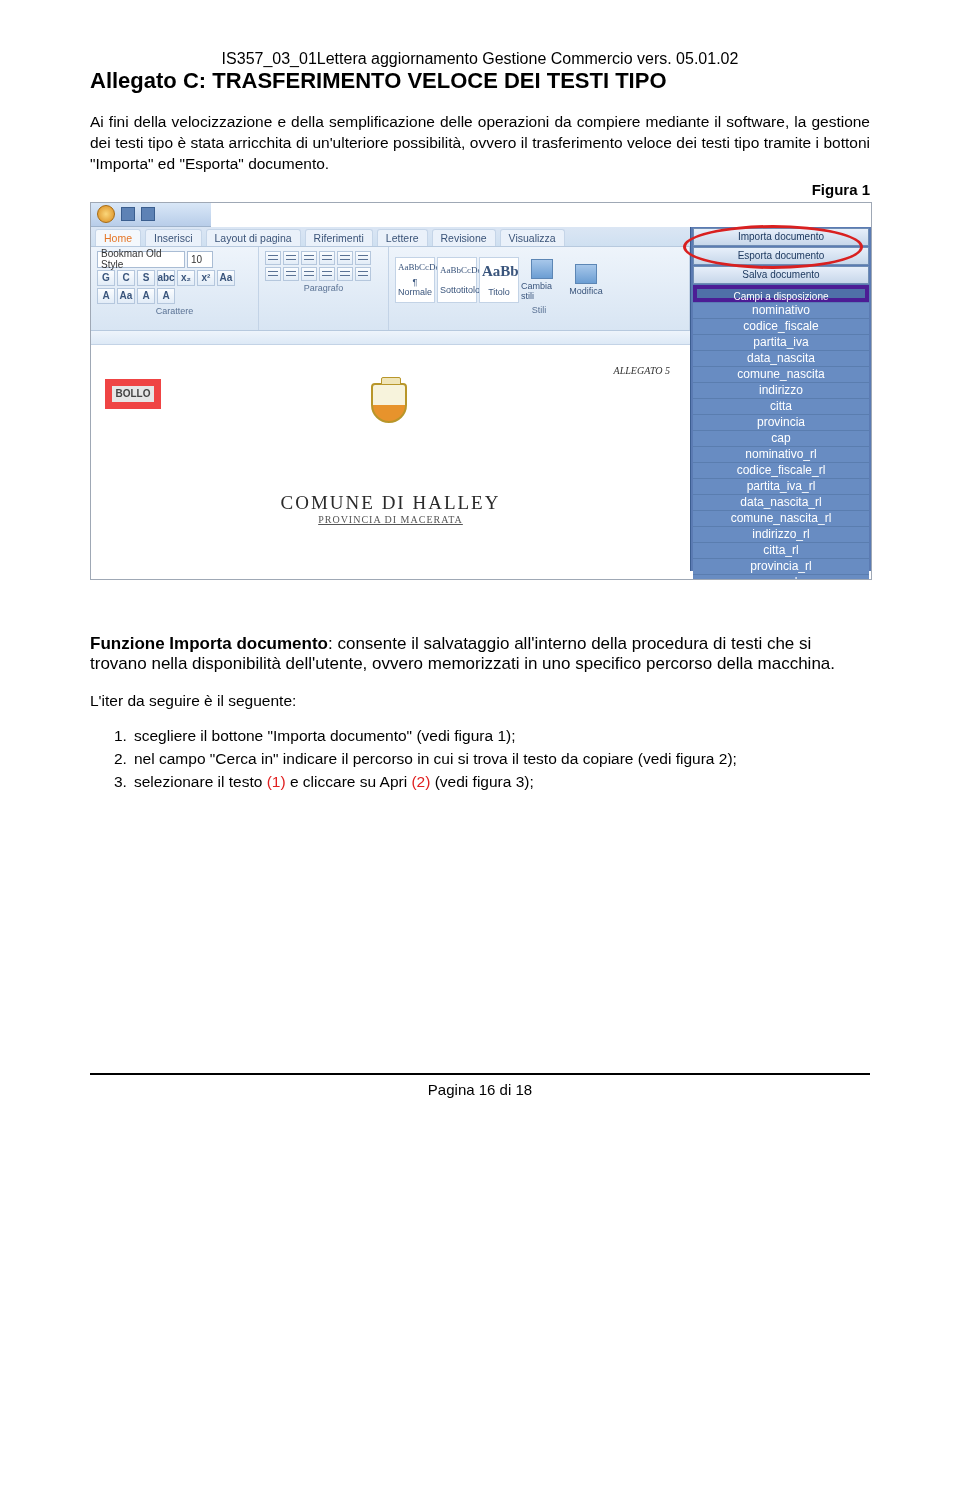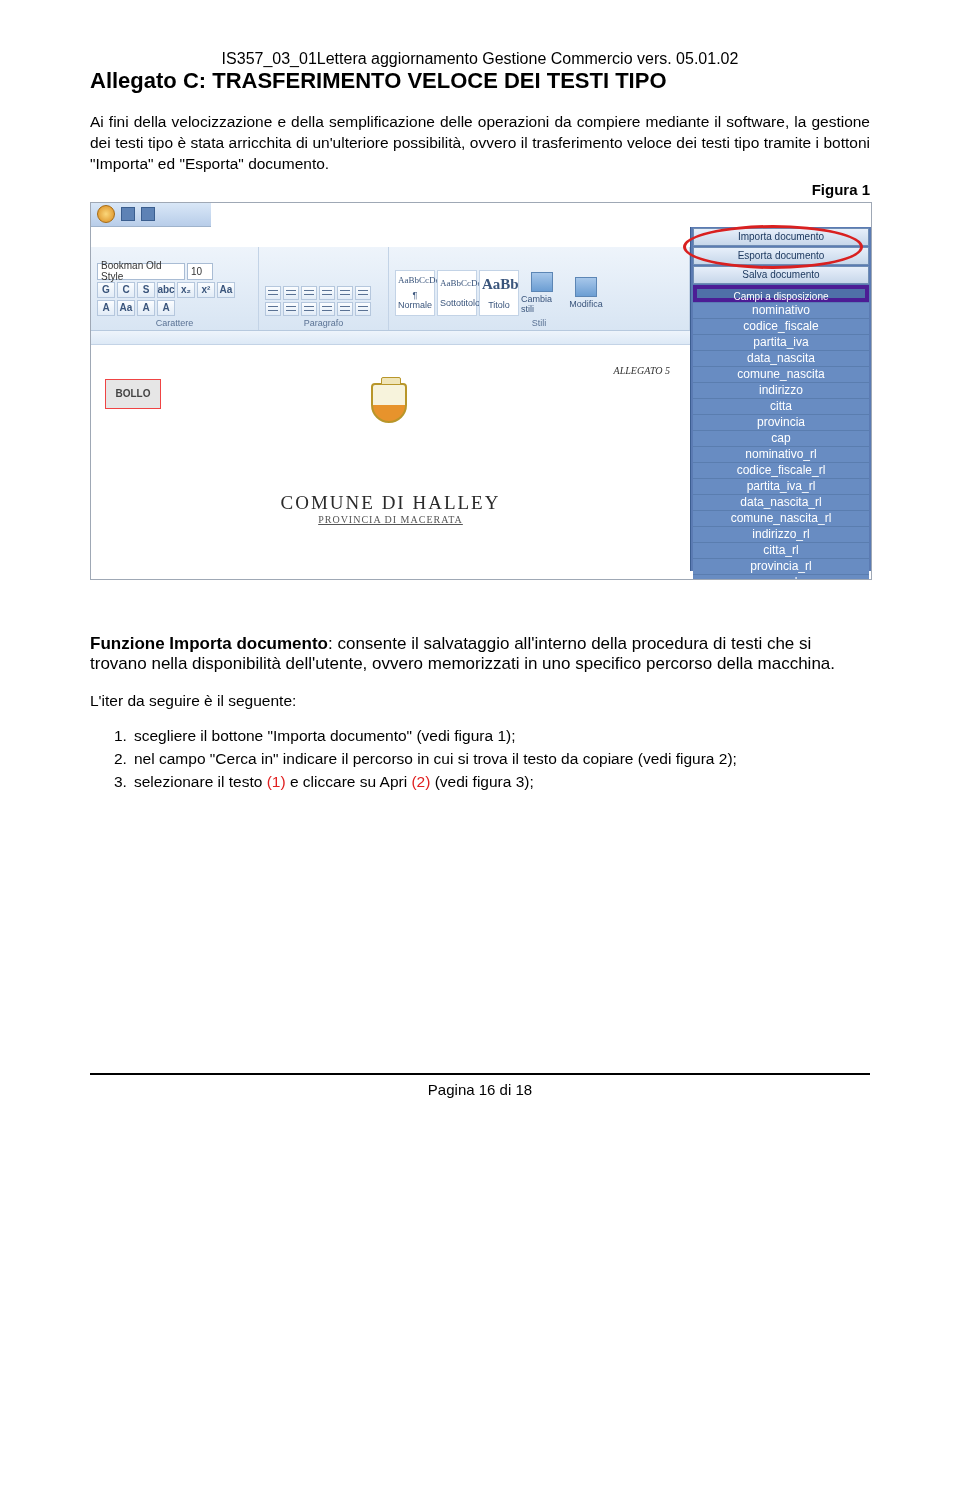--- a/index.html
+++ b/index.html
@@ -10,21 +10,21 @@
   .para { font-size: 15.5px; line-height: 1.35; text-align: justify; margin-bottom: 6px; }
   .fig-label { text-align: right; font-weight: bold; font-size: 15px; margin-bottom: 4px; }
   .figure { border: 1px solid #9fa8b5; width: 782px; height: 378px; position: relative; background: #fff; margin-bottom: 54px; overflow: hidden; }
   .qat { position: absolute; top: 0; left: 0; width: 120px; height: 24px; background: linear-gradient(#d9e7f7,#b8cde9); border-bottom: 1px solid #9fb3cc; display: flex; align-items: center; gap: 6px; padding-left: 6px; }
   .qat .office-btn { width: 18px; height: 18px; border-radius: 50%; background: radial-gradient(#fbd77a,#d98b20); border: 1px solid #a66a12; }
   .qat .q-icon { width: 14px; height: 14px; background: #5d82b5; border: 1px solid #3a5e8f; }
   .ribbon-tabs { position: absolute; top: 24px; left: 0; right: 0; height: 20px; background: linear-gradient(#dbe6f4,#cfe0f1); display: flex; align-items: flex-end; padding-left: 4px; font-size: 10.5px; color: #3a5378; gap: 4px; border-bottom: 1px solid #b7c9de; }
   .ribbon-tabs .tab { padding: 2px 8px; background: #eaf1fa; border: 1px solid #c5d5e8; border-bottom: none; border-radius: 3px 3px 0 0; cursor: pointer; }
   .ribbon-tabs .tab.active { background: #f4f8fc; color: #e57525; }
   .ribbon { position: absolute; top: 44px; left: 0; right: 181px; height: 84px; background: linear-gradient(#eef4fb,#d8e5f3); border-bottom: 1px solid #b7c9de; display: flex; }
-  .ribbon-group { border-right: 1px solid #c3d3e6; padding: 4px 6px 2px 6px; display: flex; flex-direction: column; justify-content: flex-end; }
+  .ribbon-group { border-right: 1px solid #c3d3e6; padding: 4px 6px 2px 6px; display: flex; flex-direction: column; justify-content: flex-start; }
   .group-label { font-size: 9px; color: #5a7294; text-align: center; margin-top: 2px; }
   .font-controls { display: flex; gap: 2px; align-items: center; margin-bottom: 2px; }
   .font-name { width: 88px; height: 17px; background: #fff; border: 1px solid #a9bcd4; font-size: 10px; padding: 1px 3px; color: #333; display: flex; align-items: center; }
   .font-size { width: 26px; height: 17px; background: #fff; border: 1px solid #a9bcd4; font-size: 10px; padding: 1px 3px; color: #333; display: flex; align-items: center; }
   .fmt-row { display: flex; gap: 2px; }
   .fmt-btn { width: 18px; height: 16px; background: linear-gradient(#fbfdff,#e2ecf7); border: 1px solid #b5c7dd; font-size: 10px; font-weight: bold; color: #3a557c; display: flex; align-items: center; justify-content: center; cursor: pointer; }
   .para-btns { display: flex; flex-direction: column; gap: 2px; }
   .para-row { display: flex; gap: 2px; }
   .p-btn { width: 16px; height: 14px; background: linear-gradient(#fbfdff,#e2ecf7); border: 1px solid #b5c7dd; position: relative; cursor: pointer; }
   .p-btn::before,.p-btn::after { content: ""; position: absolute; left: 2px; right: 2px; height: 1px; background: #5a7294; }
@@ -35,21 +35,21 @@
   .style-big .preview { font-size: 15px; font-weight: bold; }
   .cambia { width: 42px; height: 46px; display: flex; flex-direction: column; align-items: center; justify-content: center; font-size: 9px; color: #3a557c; gap: 2px; cursor: pointer; }
   .cambia .ico { width: 22px; height: 20px; background: linear-gradient(#a7c7ea,#6c9ed3); border: 1px solid #5c86b5; }
   .sidepanel { position: absolute; top: 24px; right: 0; width: 181px; bottom: 8px; background: #5b7bb3; border-left: 1px solid #3c5d91; }
   .side-btn { height: 18px; margin: 1px 2px; background: linear-gradient(#e7effa,#c7d7ea); border: 1px solid #6f8db4; font-size: 10px; color: #1e3a60; text-align: center; line-height: 16px; cursor: pointer; }
   .side-header { height: 17px; margin: 1px 2px; background: #4f70a8; border: 4px solid #4c1d95; font-size: 10px; color: #fff; text-align: center; line-height: 15px; }
   .side-item { height: 16px; margin: 0 2px; background: #688cc2; border-bottom: 1px solid #5a7daf; font-size: 12px; color: #fff; text-align: center; line-height: 15px; cursor: pointer; }
   .ellipse { position: absolute; top: 22px; right: 8px; width: 180px; height: 44px; border: 3px solid #d92020; border-radius: 50%; pointer-events: none; }
   .doc-area { position: absolute; top: 128px; left: 0; right: 181px; bottom: 0; background: #fff; }
   .ruler { height: 14px; background: linear-gradient(#eef4fb,#dde9f6); border-bottom: 1px solid #c3d3e6; }
-  .bollo { position: absolute; top: 48px; left: 14px; width: 56px; height: 30px; background: #e6e6e6; border: 1px solid #ef4444; display: flex; align-items: center; justify-content: center; font-size: 10px; font-weight: bold; color: #444; }
+  .bollo { position: absolute; top: 48px; left: 14px; width: 56px; height: 30px; background: #e6e6e6; border: 7px solid #ef4444; display: flex; align-items: center; justify-content: center; font-size: 10px; font-weight: bold; color: #444; }
   .allegato-label { position: absolute; top: 34px; right: 20px; font-size: 10px; font-style: italic; font-family: 'Times New Roman', serif; color: #333; }
   .crest { position: absolute; top: 52px; left: 50%; transform: translateX(-50%); width: 40px; height: 46px; }
   .crest-shield { width: 36px; height: 40px; border: 2px solid #b8962a; border-radius: 4px 4px 18px 18px; background: linear-gradient(#f7f3dc 0%,#f7f3dc 55%,#e7932c 55%,#e7932c 100%); position: relative; }
   .crest-top { position: absolute; top: -8px; left: 8px; width: 20px; height: 8px; border: 1px solid #b8962a; background: #f0e5b8; border-radius: 2px 2px 0 0; }
   .comune-text { position: absolute; top: 161px; left: 0; right: 0; text-align: center; }
   .comune-main { font-family: 'Times New Roman', serif; font-size: 19px; letter-spacing: 2px; color: #2a2a2a; }
   .comune-sub { font-family: 'Times New Roman', serif; font-size: 10px; letter-spacing: 1px; color: #555; text-decoration: underline; }
   .sub-title { font-size: 17px; margin-bottom: 16px; }
   .iter-line { font-size: 15.5px; margin: 18px 0 16px 0; }
   .ol { list-style: none; padding-left: 24px; }
@@ -71,20 +71,29 @@
 
 <p class="para">Ai fini della velocizzazione e della semplificazione delle operazioni da compiere mediante il software, la gestione dei testi tipo è stata arricchita di un'ulteriore possibilità, ovvero il trasferimento veloce dei testi tipo tramite i bottoni "Importa" ed "Esporta" documento.</p>
 
 <div class="fig-label">Figura 1</div>
 
 <div class="figure">
   <div class="qat">
     <div class="office-btn"></div>
     <div class="q-icon"></div>
     <div class="q-icon"></div>
+  </div>
+  <div class="ribbon-tabs">
+    <div class="tab active">Home</div>
+    <div class="tab">Inserisci</div>
+    <div class="tab">Layout di pagina</div>
+    <div class="tab">Riferimenti</div>
+    <div class="tab">Lettere</div>
+    <div class="tab">Revisione</div>
+    <div class="tab">Visualizza</div>
   </div>
   <div class="ribbon">
     <div class="ribbon-group" style="width:168px">
       <div>
         <div class="font-controls">
           <div class="font-name">Bookman Old Style</div>
           <div class="font-size">10</div>
         </div>
         <div class="fmt-row">
           <div class="fmt-btn">G</div>

